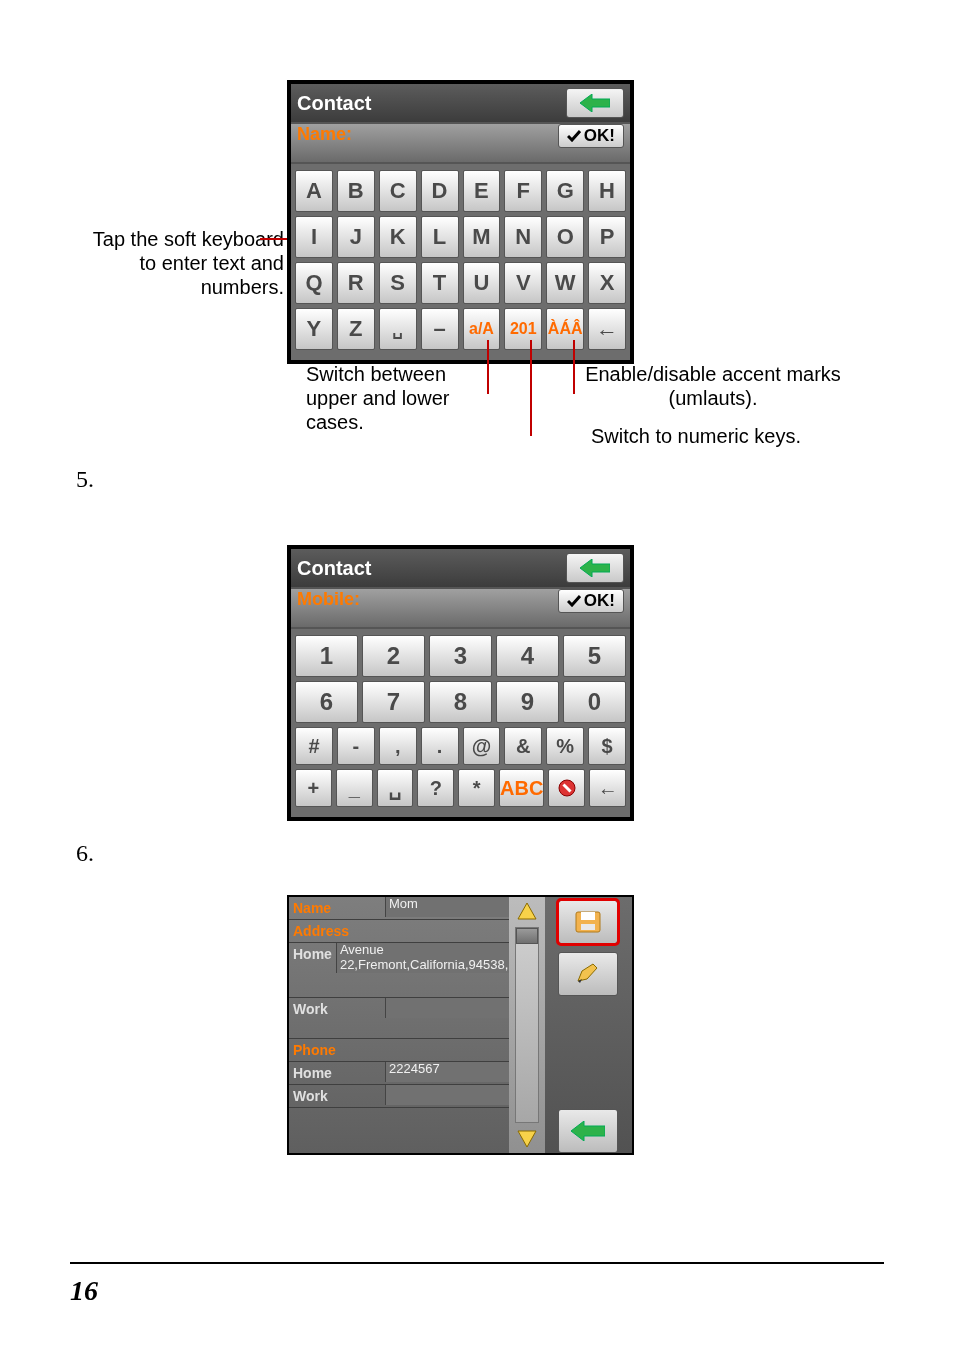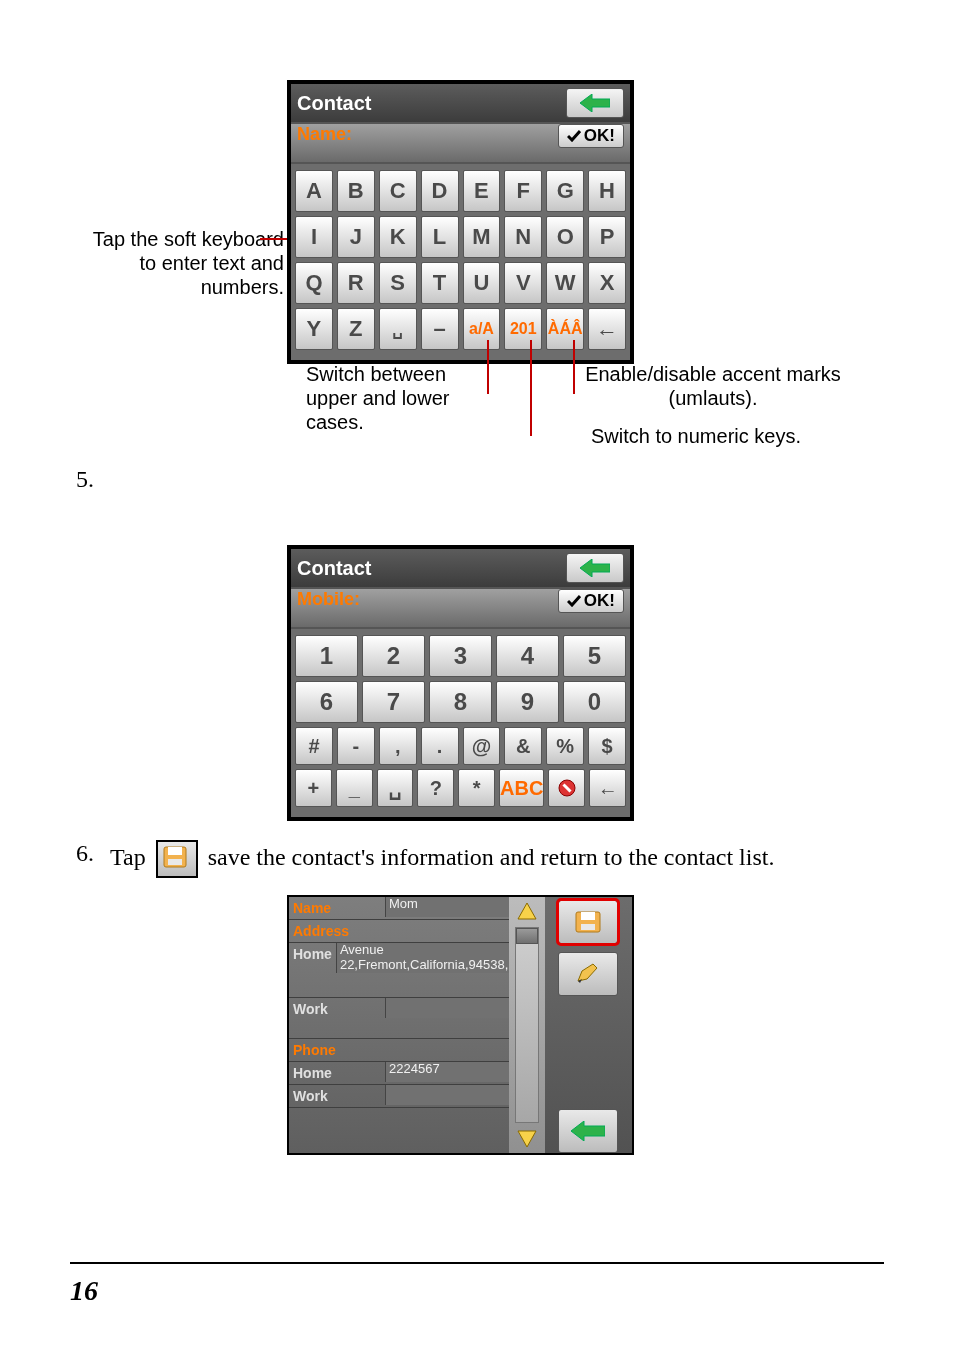--- a/index.html
+++ b/index.html
@@ -181,31 +181,20 @@
               <circle cx="10" cy="10" r="8" fill="#d33" stroke="#800"></circle>
               <line x1="5" y1="10" x2="15" y2="10" stroke="#fff" stroke-width="3" transform="rotate(45 10 10)"></line>
             </svg>
       </div>
       <div class="key">←</div>
     </div>
   </div>
 </div>
 
 <div class="num" style="left:76px;top:840px">6.</div>
-<div class="step" style="left:110px;top:840px;width:760px">
-  <span>Tap</span>
-  <span class="saveico">
-    <svg width="26" height="24" viewBox="0 0 26 24">
-          <rect x="2" y="2" width="22" height="20" rx="2" fill="#f2b24e" stroke="#b07a1a"></rect>
-          <rect x="6" y="2" width="14" height="8" fill="#fff"></rect>
-          <rect x="6" y="14" width="14" height="6" fill="#e9e9e9"></rect>
-        </svg>
-  </span>
-  <span> save the contact's information and return to the contact list.</span>
-</div>
 
 <div class="dev3" style="left:287px;top:895px">
   <div class="cols">
     <div class="left">
       <div class="row">
             <div class="lab orange">Name</div>
             <div class="val">Mom</div>
           </div>
       <div class="row">
             <div class="lab orange" style="width:100%">Address</div>

